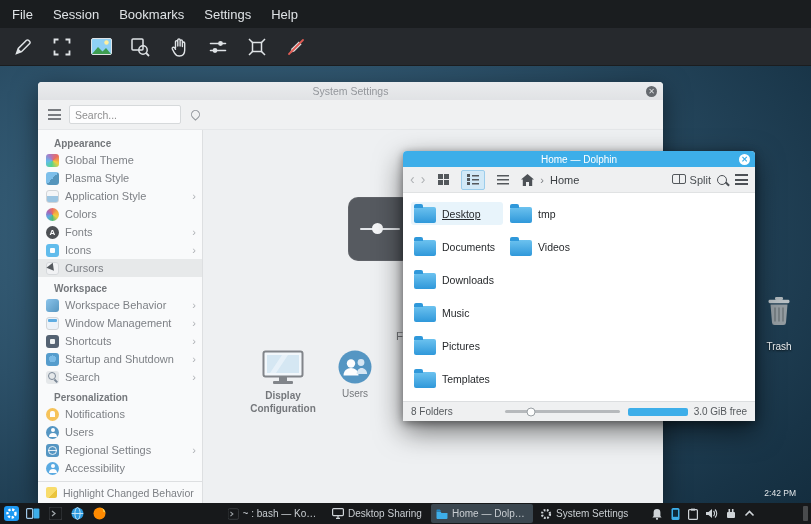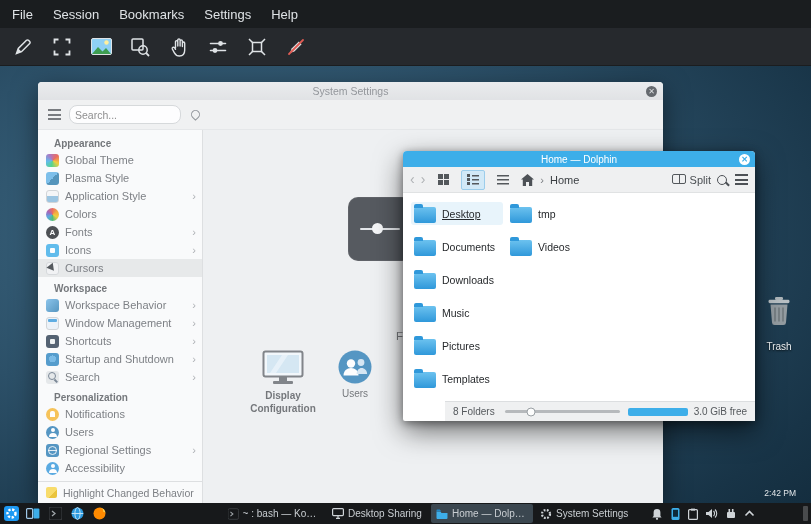--- a/index.html
+++ b/index.html
@@ -26,21 +26,21 @@
     pointer-events:none; border-radius:inherit; z-index:60; }
   .ss-titlebar { position:relative; height:18px; background:linear-gradient(#e8eaeb,#dcdee0);
     border-radius:4px 4px 0 0; display:flex; align-items:center; justify-content:center;
     color:#7b7f84; font-size:10.5px; }
   .ss-close { position:absolute; right:6px; top:3.5px; width:11px; height:11px; border-radius:50%;
     background:#41464b; color:#d7dadc; font-size:8px; line-height:11px; text-align:center; }
   .ss-toolrow { height:30px; display:flex; align-items:center; gap:8px; padding:0 10px;
     border-bottom:1px solid #e2e4e5; }
   .icon-menu-dark { width:13px; height:11px;
     background:repeating-linear-gradient(#5a5e62 0 2px, transparent 2px 4.5px); }
-  .ss-search { width:112px; height:19px; background:#fff; border:1px solid #cfd2d4; border-radius:8px;
+  .ss-search { width:112px; height:19px; background:#fff; border:1px solid #cfd2d4; border-radius:2px;
     font-size:10.5px; padding:0 5px; color:#55595d; font-family:"Liberation Sans", sans-serif; }
   .i-pin { width:9px; height:9px; border:1.5px solid #7b8085; border-radius:50% 50% 50% 0;
     transform:rotate(-45deg); margin-left:2px; }
 
   .ss-sidebar { position:absolute; left:0; top:48px; bottom:0; width:165px; background:#fbfcfc;
     border-right:1px solid #d8dadb; padding-top:2px; }
   .ss-row { height:18px; display:flex; align-items:center; gap:6px; padding:0 6px 0 8px;
     font-size:11px; color:#5f6368; }
   .ss-row.hl { background:#e4e6e7; }
   .ss-hdr { height:19px; display:flex; align-items:center; padding:3px 0 0 16px;
@@ -151,21 +151,21 @@
   .f-item { width:92px; display:flex; align-items:center; gap:6px; padding:2px 3px; border-radius:3px; }
   .f-item.sel { background:#e8f4fb; }
   .f-item.sel .f-lbl { text-decoration:underline; }
   .f-icon { width:22px; height:16px; position:relative; border-radius:2px;
     background:linear-gradient(#6cc2ef,#2f98da); flex:none; margin-top:3px; }
   .f-icon::before { content:""; position:absolute; top:-3px; left:0; width:9px; height:4px;
     background:#2f98da; border-radius:2px 2px 0 0; }
   .f-lbl { font-size:10.5px; color:#26292c; white-space:nowrap; }
 
   .d-status { position:absolute; left:0; right:0; bottom:0; height:20px; background:#eff0f1;
-    border-top:1px solid #dcdee0; display:flex; align-items:center; padding:0 8px; font-size:10px; color:#55595d;margin-left:42px; }
+    border-top:1px solid #dcdee0; display:flex; align-items:center; padding:0 8px; font-size:10px; color:#55595d; }
   .zoom-slider { position:relative; width:115px; height:3px; background:#b6b9bc; border-radius:2px; margin-left:auto; }
   .zoom-knob { position:absolute; left:23%; top:50%; transform:translate(-50%,-50%); width:9px; height:9px;
     background:#fdfdfd; border:1px solid #9aa0a4; border-radius:50%; }
   .cap-bar { width:60px; height:8px; border-radius:2px; background:#3daee9; margin-left:8px; }
   .free-label { margin-left:6px; white-space:nowrap; }
 
   
   .trash { position:absolute; left:755px; top:230px; width:48px; display:flex; flex-direction:column;
     align-items:center; z-index:1; }
   .trash-label { margin-top:15px; font-size:10px; color:#eef2f4; text-shadow:0 1px 2px rgba(0,0,0,.8); }

